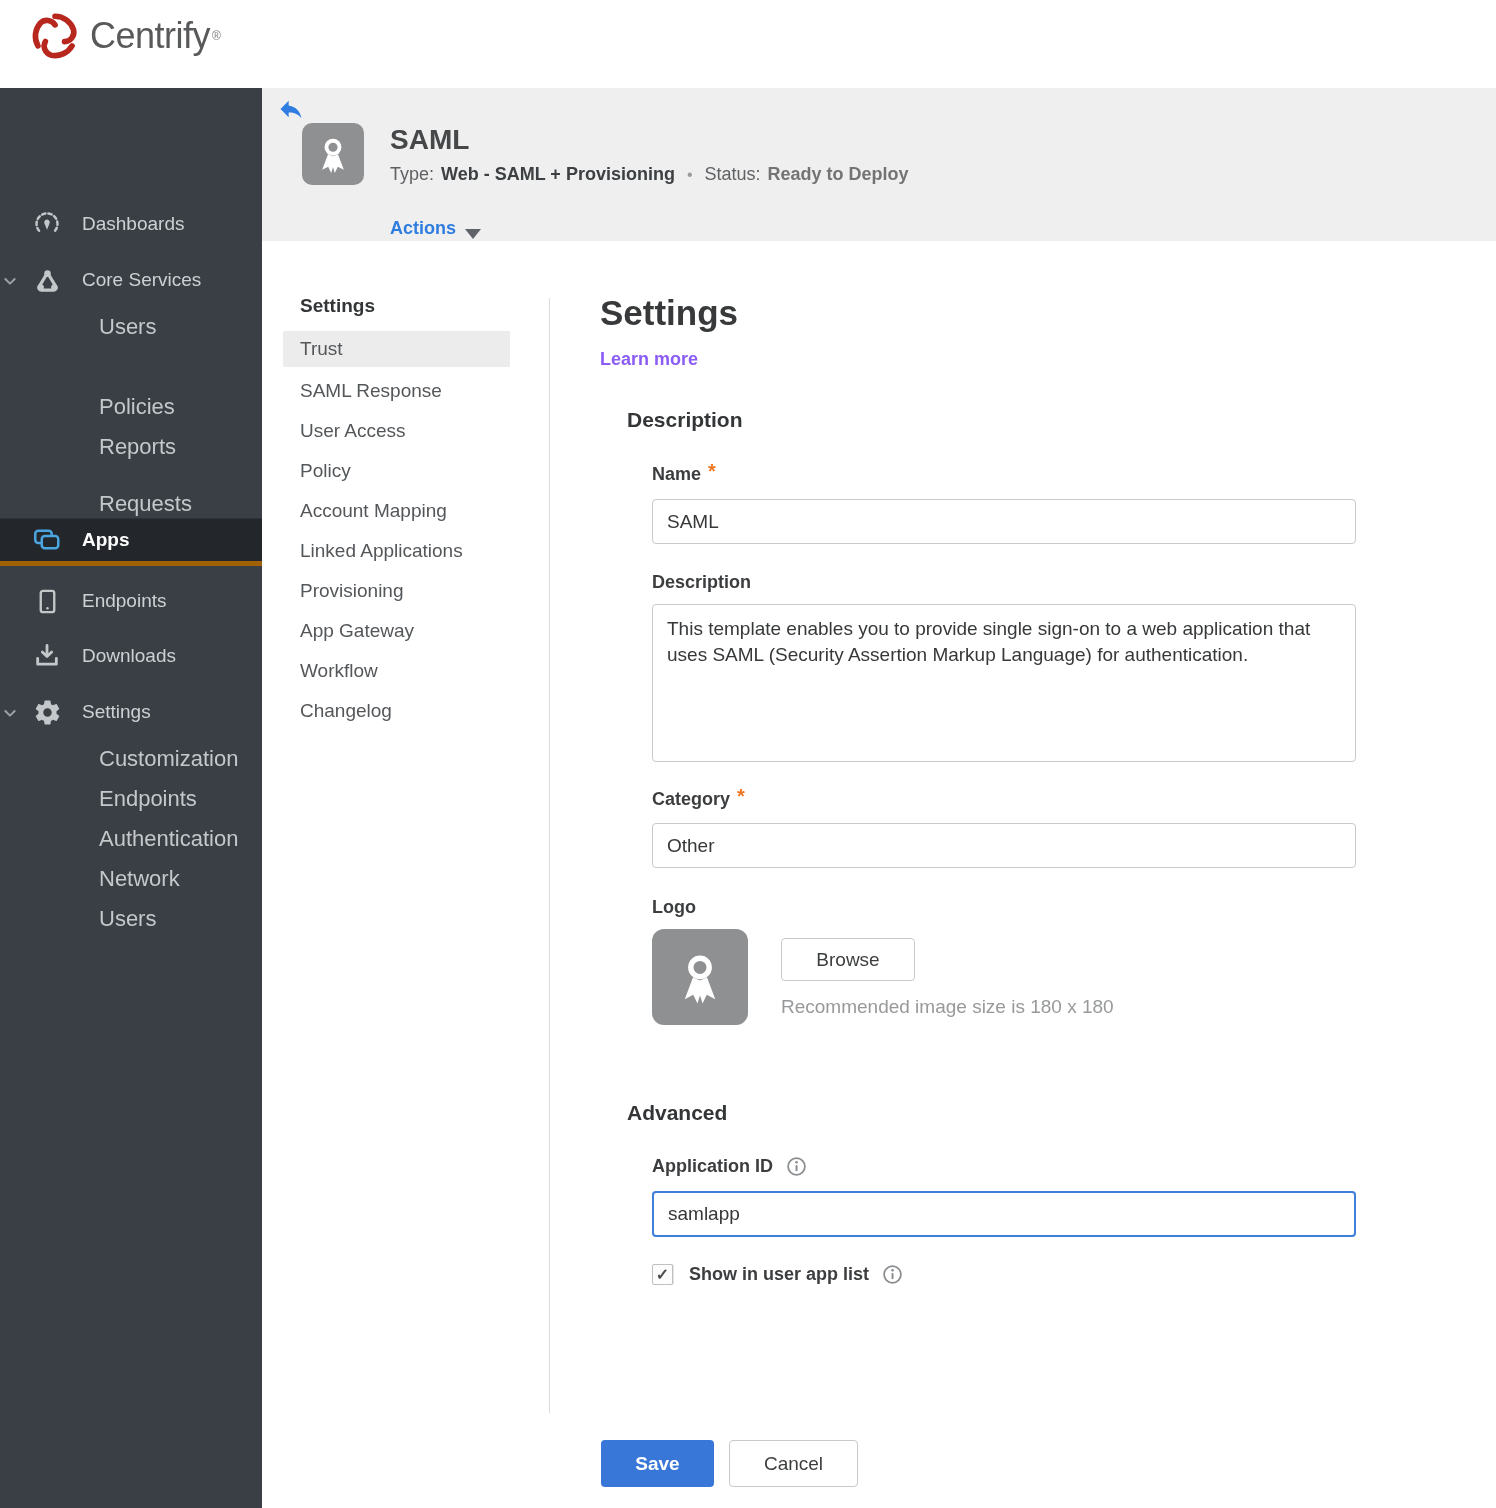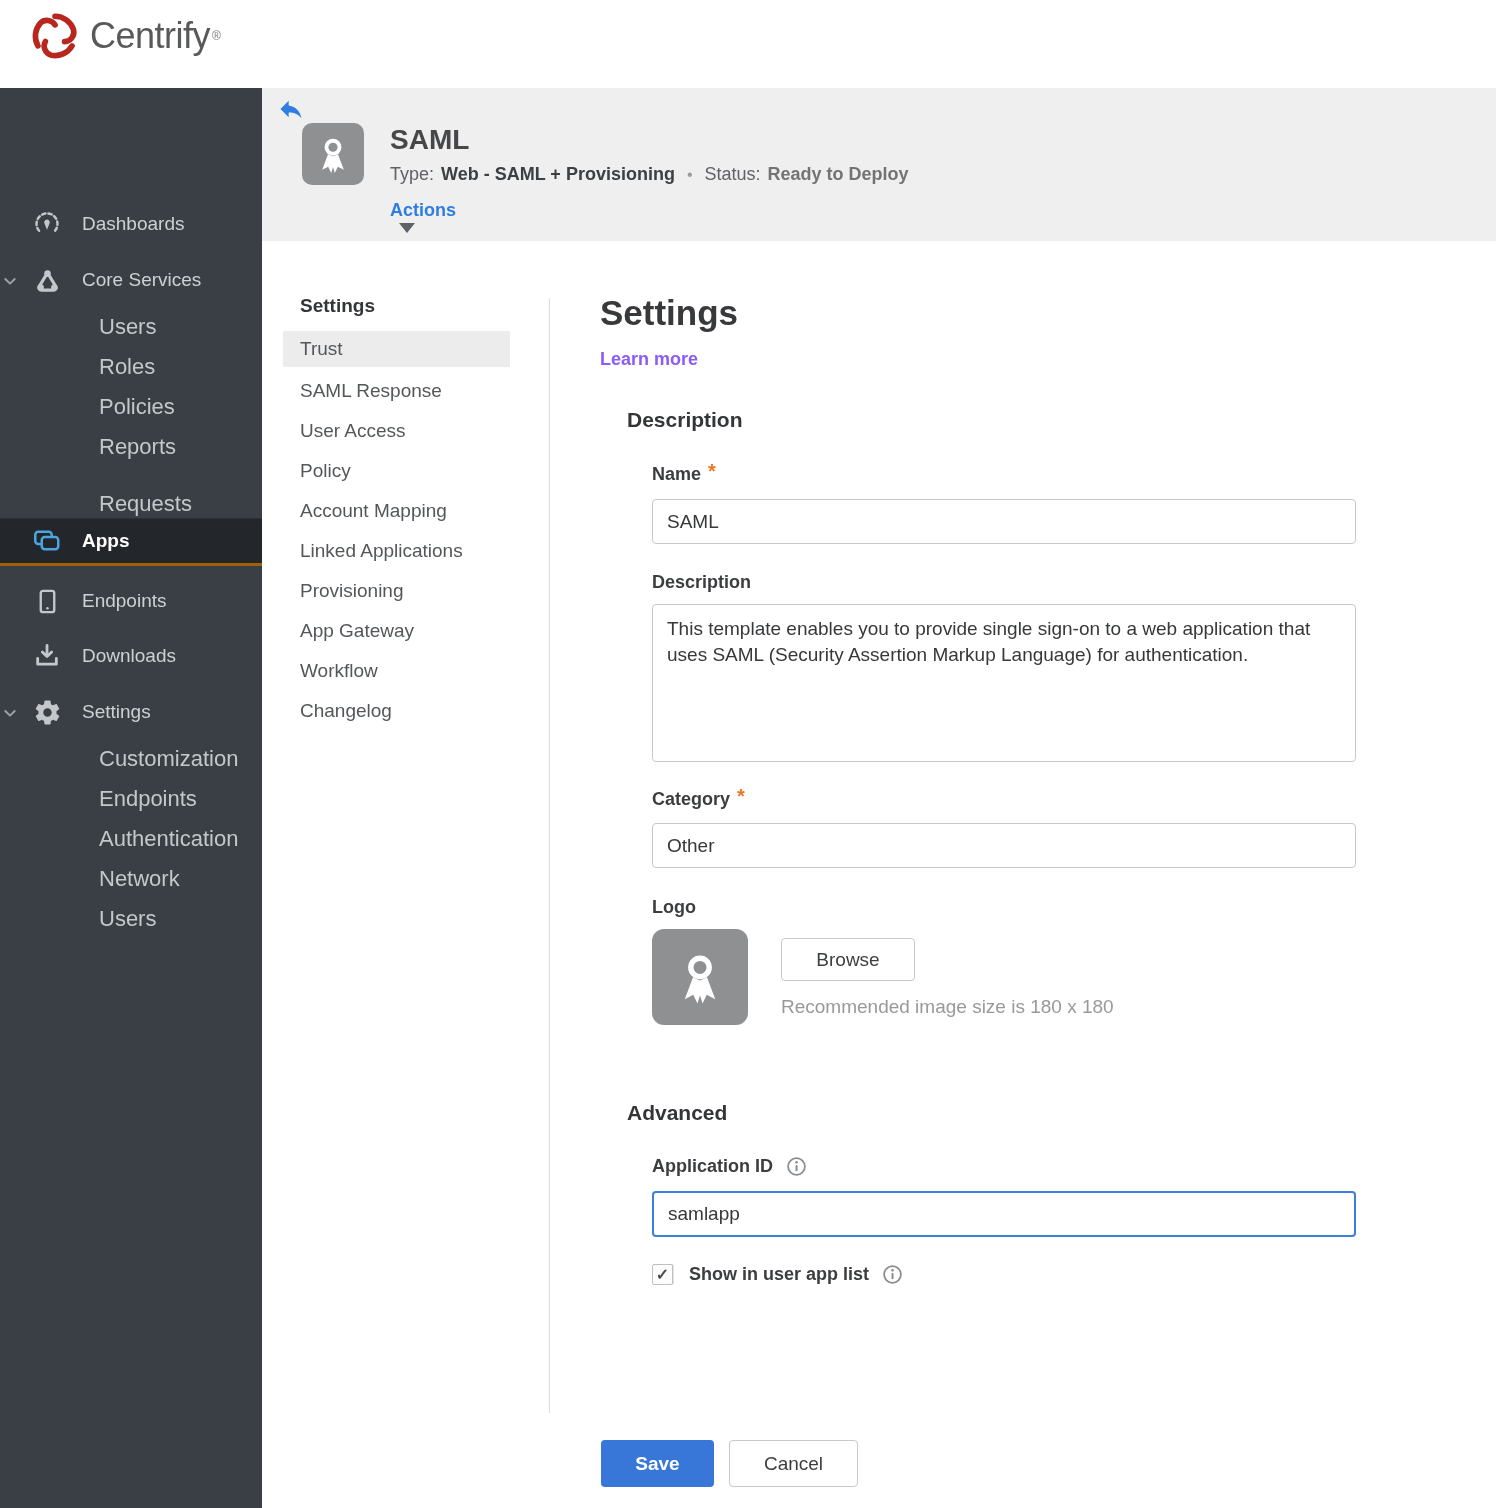--- a/index.html
+++ b/index.html
@@ -11,37 +11,37 @@
   .brand { position:absolute; left:28px; top:9px; display:flex; align-items:center; }
   .brand svg { width:54px; height:54px; }
   .brand-name { font-size:36px; color:#58595b; letter-spacing:-0.5px; margin-left:8px; }
   .brand-tm { font-size:12px; color:#7a7b7d; vertical-align:18px; margin-left:2px; }
 
   
   .sidebar { position:absolute; left:0; top:88px; width:262px; height:1420px; background:#3a3f45; }
   .nav-row { position:absolute; left:0; width:262px; height:48px; display:flex; align-items:center; color:#ced1d3; font-size:19px; cursor:pointer; }
   .nav-row .nav-icon { position:absolute; left:31px; width:32px; height:32px; display:flex; align-items:center; justify-content:center; color:#c3c7ca; }
   .nav-row .nav-label { position:absolute; left:82px; white-space:nowrap; }
-  .nav-row.active { background:#23272b; border-top:1px solid #2d3237; border-bottom:3px solid #a16207; }
+  .nav-row.active { background:#23272b; border-top:1px solid #2d3237; border-bottom:5px solid #a16207; }
   .nav-row.active .nav-label { color:#ffffff; font-weight:bold; }
   .nav-sub { position:absolute; left:0; width:262px; height:40px; display:flex; align-items:center; color:#c4c8ca; font-size:22px; cursor:pointer; }
   .nav-sub .nav-label { position:absolute; left:99px; white-space:nowrap; }
   .expander { position:absolute; left:2px; width:16px; height:16px; color:#9ba0a4; }
 
   
   .app-header { position:absolute; left:262px; top:88px; width:1234px; height:153px; background:#efefef; }
   .back-btn { position:absolute; left:15px; top:7px; width:28px; height:28px; cursor:pointer; color:#2f7de1; }
   .app-avatar { position:absolute; left:40px; top:35px; width:62px; height:62px; background:#8f9092; border-radius:10px; display:flex; align-items:center; justify-content:center; }
   .app-avatar svg { width:44px; height:44px; }
   .app-title { position:absolute; left:128px; top:36px; font-size:28px; font-weight:bold; color:#454749; }
   .app-meta { position:absolute; left:128px; top:76px; font-size:18px; color:#5f6164; display:flex; align-items:center; white-space:nowrap; }
   .app-meta .mv { font-weight:bold; color:#3c4043; margin-left:7px; }
   .app-meta .dot { color:#9a9a9a; margin:0 12px; font-size:16px; }
   .app-meta .status { font-weight:bold; color:#737373; margin-left:7px; }
-  .actions { position:absolute; left:128px; top:112px; display:flex; align-items:flex-start; cursor:pointer;flex-direction:column; }
+  .actions { position:absolute; left:128px; top:130px; display:flex; align-items:flex-end; cursor:pointer; }
   .actions .actions-label { font-size:18px; font-weight:bold; color:#2f7de1; }
   .caret-down { width:0; height:0; border-left:8px solid transparent; border-right:8px solid transparent; border-top:10px solid #5f6368; margin-left:9px; margin-top:2px; }
 
   
   .subnav { position:absolute; left:283px; top:295px; width:227px; }
   .subnav-heading { font-size:19px; font-weight:bold; color:#333537; padding-left:17px; margin-bottom:14px; }
   .subnav-item { height:40px; line-height:40px; font-size:19px; color:#54575a; padding-left:17px; cursor:pointer; white-space:nowrap; }
   .subnav-item.selected { background:#ececec; height:36px; line-height:36px; margin-bottom:4px; border-radius:1px; }
   .subnav-divider { position:absolute; left:549px; top:298px; width:1px; height:1115px; background:#dcdcdc; }
 
@@ -107,23 +107,20 @@
         <circle cx="6.3" cy="17.7" r="2.7" fill="currentColor"></circle>
         <circle cx="17.7" cy="17.7" r="2.7" fill="currentColor"></circle>
       </svg>
     </span>
     <span class="nav-label">Core Services</span>
   </div>
 
   <div class="nav-sub" style="top:219px;">
       <span class="nav-label">Users</span>
     </div>
-  <div class="nav-sub" style="top:259px;">
-      <span class="nav-label">Roles</span>
-    </div>
   <div class="nav-sub" style="top:299px;">
       <span class="nav-label">Policies</span>
     </div>
   <div class="nav-sub" style="top:339px;">
       <span class="nav-label">Reports</span>
     </div>
   <div class="nav-sub" style="top:396px;">
       <span class="nav-label">Requests</span>
     </div>
 

